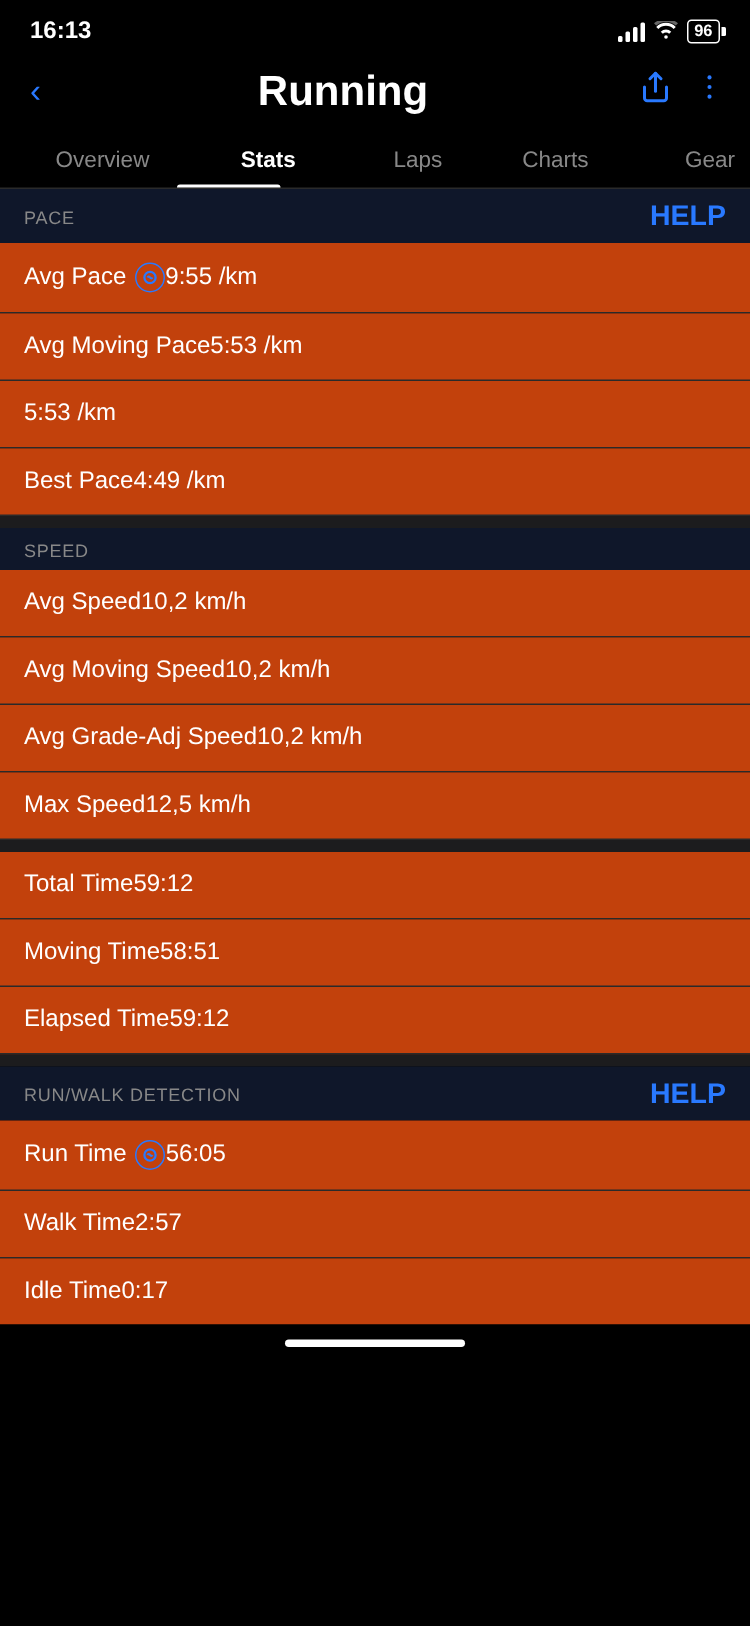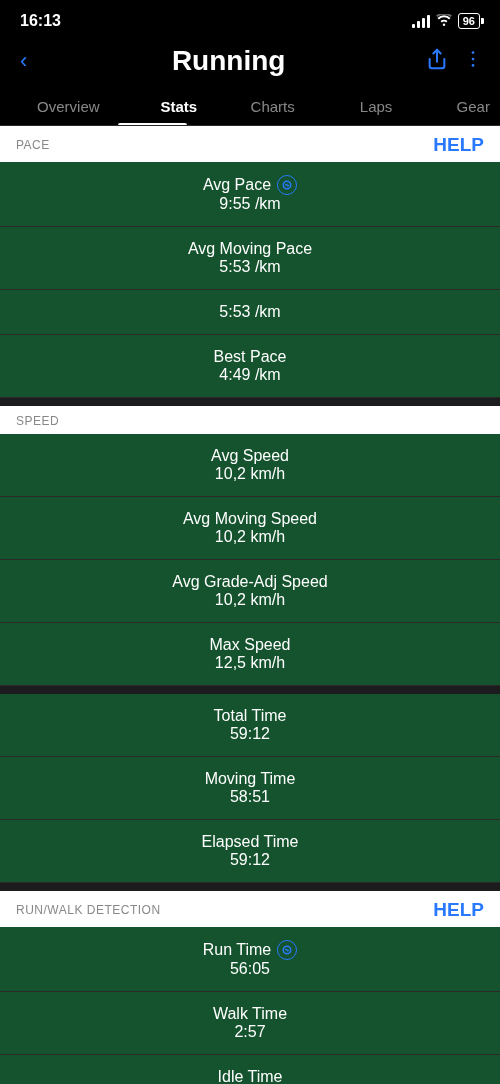--- a/index.html
+++ b/index.html
@@ -132,21 +132,21 @@
       bottom: 0;
       left: 15%;
       right: 15%;
       height: 2.5px;
       background: #fff;
       border-radius: 2px 2px 0 0;
     }
 
     
     .section-header {
-      background: #ffffff;
+      background: #0f172a;
       padding: 8px 16px 6px;
       display: flex;
       justify-content: space-between;
       align-items: center;
     }
     .section-title {
       font-size: 12px;
       font-weight: 500;
       color: #888;
       letter-spacing: 0.5px;
@@ -159,22 +159,21 @@
       cursor: pointer;
     }
 
     
     .stat-row {
       display: flex;
       justify-content: flex-start;
       align-items: center;
       padding: 13px 16px;
       border-bottom: 1px solid #2a2a2a;
-      background: #14532d;
-      flex-direction: column;
+      background: #c2410c;
     }
     .stat-row:last-child {
       border-bottom: none;
     }
     .stat-label {
       font-size: 16px;
       color: #fff;
       display: flex;
       align-items: center;
       gap: 6px;
@@ -259,22 +258,22 @@
         <circle cx="12" cy="12" r="1.5"></circle>
         <circle cx="12" cy="19" r="1.5"></circle>
       </svg>
     </span>
   </div>
 </div>
 
 <div class="tab-bar">
   <div class="tab-item">Overview</div>
   <div class="tab-item active">Stats</div>
+  <div class="tab-item">Laps</div>
   <div class="tab-item">Charts</div>
-  <div class="tab-item">Laps</div>
   <div class="tab-item">Gear</div>
 </div>
 
 <div>
 
   <div class="section-header">
     <span class="section-title">PACE</span>
     <span class="section-help">HELP</span>
   </div>
   <div class="stat-row">

